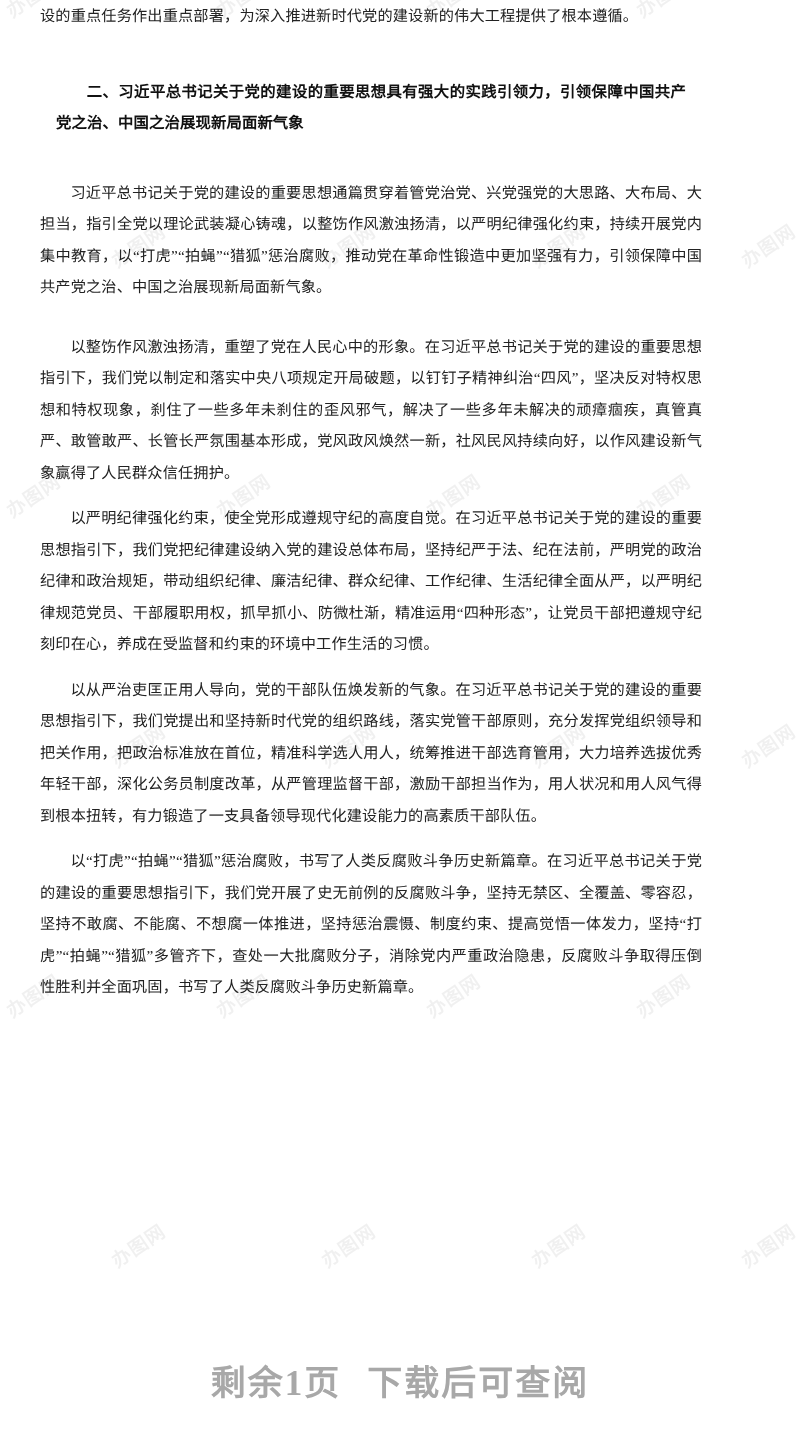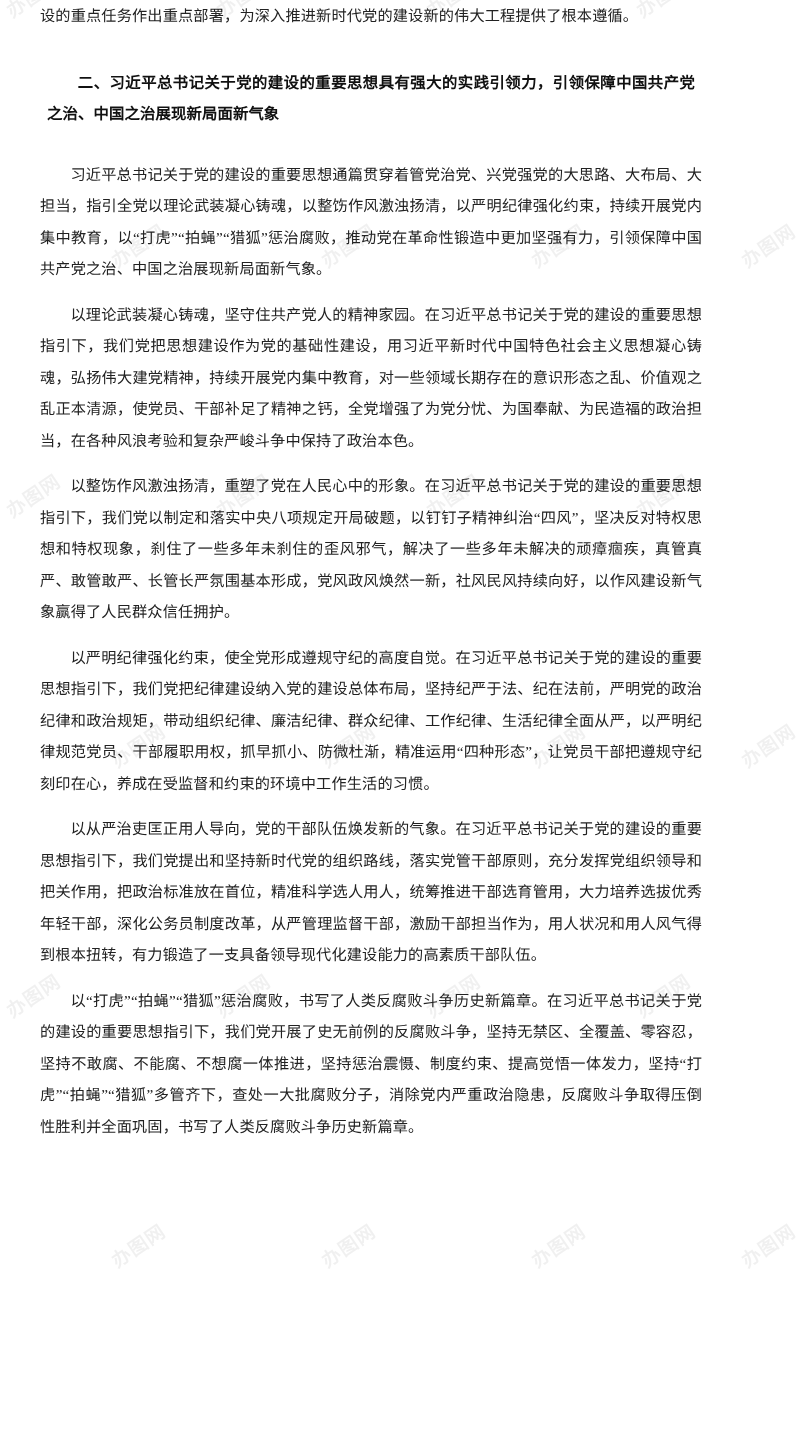--- a/index.html
+++ b/index.html
@@ -61,21 +61,21 @@
     text-justify: inter-ideograph;
     text-indent: 2em;
     letter-spacing: 0.15px;
   }
 
   .para.first-line {
     text-indent: 0;
   }
 
   .heading {
-    margin: 7px;
+    margin: 16px;
     font-size: 15.4px;
     line-height: 31.5px;
     font-weight: 700;
     color: #111111;
     text-align: justify;
     text-justify: inter-ideograph;
     text-indent: 2em;
     letter-spacing: 0.1px;
   }
 
@@ -141,21 +141,20 @@
     <div class="gap-lg"></div>
 
     <h2 class="heading">二、习近平总书记关于党的建设的重要思想具有强大的实践引领力，引领保障中国共产党之治、中国之治展现新局面新气象</h2>
 
     <div class="gap-md"></div>
 
     <p class="para">习近平总书记关于党的建设的重要思想通篇贯穿着管党治党、兴党强党的大思路、大布局、大担当，指引全党以理论武装凝心铸魂，以整饬作风激浊扬清，以严明纪律强化约束，持续开展党内集中教育，以“打虎”“拍蝇”“猎狐”惩治腐败，推动党在革命性锻造中更加坚强有力，引领保障中国共产党之治、中国之治展现新局面新气象。</p>
 
     <div class="gap-sm"></div>
 
-    <p class="para">以理论武装凝心铸魂，坚守住共产党人的精神家园。在习近平总书记关于党的建设的重要思想指引下，我们党把思想建设作为党的基础性建设，用习近平新时代中国特色社会主义思想凝心铸魂，弘扬伟大建党精神，持续开展党内集中教育，对一些领域长期存在的意识形态之乱、价值观之乱正本清源，使党员、干部补足了精神之钙，全党增强了为党分忧、为国奉献、为民造福的政治担当，在各种风浪考验和复杂严峻斗争中保持了政治本色。</p>
 
     <div class="gap-sm"></div>
 
     <p class="para">以整饬作风激浊扬清，重塑了党在人民心中的形象。在习近平总书记关于党的建设的重要思想指引下，我们党以制定和落实中央八项规定开局破题，以钉钉子精神纠治“四风”，坚决反对特权思想和特权现象，刹住了一些多年未刹住的歪风邪气，解决了一些多年未解决的顽瘴痼疾，真管真严、敢管敢严、长管长严氛围基本形成，党风政风焕然一新，社风民风持续向好，以作风建设新气象赢得了人民群众信任拥护。</p>
 
     <div class="gap-sm"></div>
 
     <p class="para">以严明纪律强化约束，使全党形成遵规守纪的高度自觉。在习近平总书记关于党的建设的重要思想指引下，我们党把纪律建设纳入党的建设总体布局，坚持纪严于法、纪在法前，严明党的政治纪律和政治规矩，带动组织纪律、廉洁纪律、群众纪律、工作纪律、生活纪律全面从严，以严明纪律规范党员、干部履职用权，抓早抓小、防微杜渐，精准运用“四种形态”，让党员干部把遵规守纪刻印在心，养成在受监督和约束的环境中工作生活的习惯。</p>
 
     <div class="gap-sm"></div>
@@ -167,14 +166,19 @@
     <p class="para">以“打虎”“拍蝇”“猎狐”惩治腐败，书写了人类反腐败斗争历史新篇章。在习近平总书记关于党的建设的重要思想指引下，我们党开展了史无前例的反腐败斗争，坚持无禁区、全覆盖、零容忍，坚持不敢腐、不能腐、不想腐一体推进，坚持惩治震慑、制度约束、提高觉悟一体发力，坚持“打虎”“拍蝇”“猎狐”多管齐下，查处一大批腐败分子，消除党内严重政治隐患，反腐败斗争取得压倒性胜利并全面巩固，书写了人类反腐败斗争历史新篇章。</p>
 
     <div class="gap-md"></div>
 
 
     <div class="gap-md"></div>
 
 
   </div>
 
+  <div class="footer">
+    <div class="footer-text">
+      <span>剩余1页</span><span class="spacer"></span><span>下载后可查阅</span>
+    </div>
+  </div>
 
 </div>
 
 </body></html>

